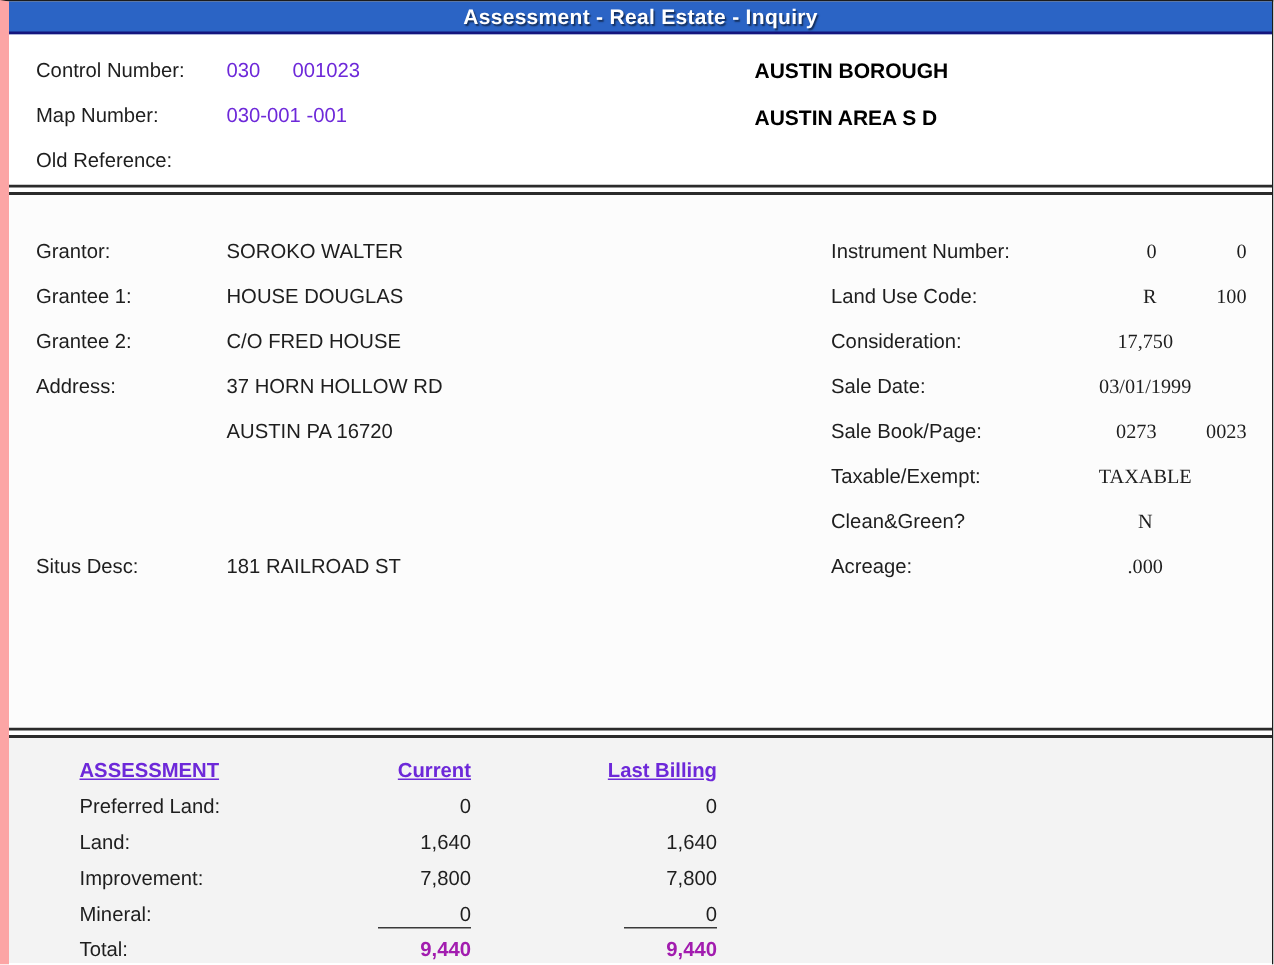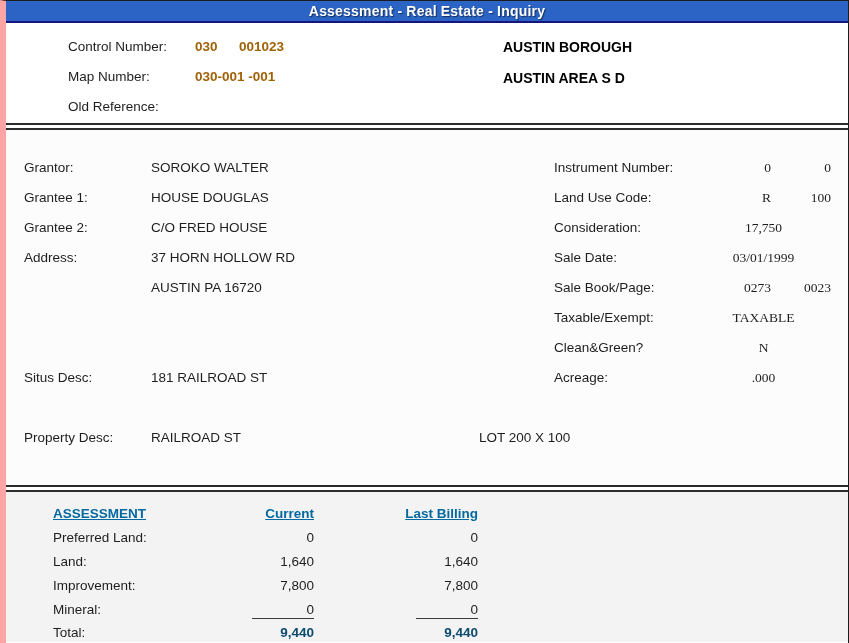--- a/index.html
+++ b/index.html
@@ -16,42 +16,42 @@
   .window{position:relative;width:849px;height:643px;border-left:6px solid #fca5a5;border-right:1px solid #1c1c1c;border-top:1px solid #1c1c1c;background:#fff;}
   .titlebar{position:relative;height:22px;background:var(--blue);border-bottom:2px solid var(--blue-border);display:flex;align-items:center;justify-content:center;}
   .titlebar span{color:#fff;font-weight:bold;font-size:14px;letter-spacing:.2px;text-shadow:1px 1px 1px rgba(0,0,0,.55);}
   .section{position:relative;width:100%;}
   .sec-top{height:100px;background:#fff;}
   .sec-mid{height:355px;background:var(--bg-mid);}
   .sec-bottom{height:150px;background:var(--bg-bottom);}
   .sep{height:7px;background:#fff;border-top:2px solid var(--sep);border-bottom:2px solid var(--sep);}
   
   .trow{position:absolute;left:18px;white-space:nowrap;}
-  .trow .lbl{display:inline-block;width:127px;margin-left:44px;}
-  .trow .val{font-weight:bold;color:#a16207;}
+  .trow .lbl{display:inline-block;width:127px;}
+  .trow .val{font-weight:normal;color:#6d28d9;}
   .trow .v1{display:inline-block;width:44px;}
   .hdr-right{position:absolute;left:497px;top:0;font-weight:bold;color:#000;font-size:14px;}
   .hdr-right div{position:absolute;white-space:nowrap;}
   
   .mrow{position:absolute;left:18px;white-space:nowrap;}
   .mrow .lbl{display:inline-block;width:127px;}
   .lot{position:absolute;left:455px;top:0;}
   .drow{position:absolute;left:548px;width:277px;}
   .drow .dvals{position:absolute;right:0;top:0;width:135px;text-align:right;white-space:nowrap;font-family:Liberation Serif, serif;}
   .drow .dv1{display:inline-block;width:75px;text-align:right;}
   .drow .dv2{display:inline-block;width:60px;text-align:right;}
   .drow .dvfull{display:inline-block;width:135px;text-align:center;}
   
   .arow{position:absolute;left:0;width:100%;}
   .albl{position:absolute;left:47px;white-space:nowrap;}
   .acur{position:absolute;left:180px;width:128px;text-align:right;}
   .alast{position:absolute;left:345px;width:127px;text-align:right;}
-  .hdru{font-weight:bold;text-decoration:underline;color:#0369a1;}
+  .hdru{font-weight:bold;text-decoration:underline;color:#6d28d9;}
   .sumline{display:inline-block;min-width:62px;border-bottom:1px solid #3a3a3a;text-align:right;padding-bottom:1px;}
-  .boldval{font-weight:bold;color:#0c4a6e;}
+  .boldval{font-weight:bold;color:#a21caf;}
 </style>
 </head>
 <body>
 
 <div class="window">
 
   <div class="titlebar">
     <span>Assessment - Real Estate - Inquiry</span>
   </div>
 
@@ -84,24 +84,20 @@
       <span class="lbl">Grantee 2:</span><span>C/O FRED HOUSE</span>
     </div>
     <div class="mrow" style="top:120px">
       <span class="lbl">Address:</span><span>37 HORN HOLLOW RD</span>
     </div>
     <div class="mrow" style="top:150px">
       <span class="lbl"></span><span>AUSTIN PA 16720</span>
     </div>
     <div class="mrow" style="top:240px">
       <span class="lbl">Situs Desc:</span><span>181 RAILROAD ST</span>
-    </div>
-    <div class="mrow" style="top:300px;width:800px">
-      <span class="lbl">Property Desc:</span><span>RAILROAD ST</span>
-      <span class="lot">LOT 200 X 100</span>
     </div>
 
     <div class="drow" style="top:30px">
       <span>Instrument Number:</span>
       <div class="dvals"><span class="dv1">0</span><span class="dv2">0</span></div>
     </div>
     <div class="drow" style="top:60px">
       <span>Land Use Code:</span>
       <div class="dvals"><span class="dv1">R</span><span class="dv2">100</span></div>
     </div>

